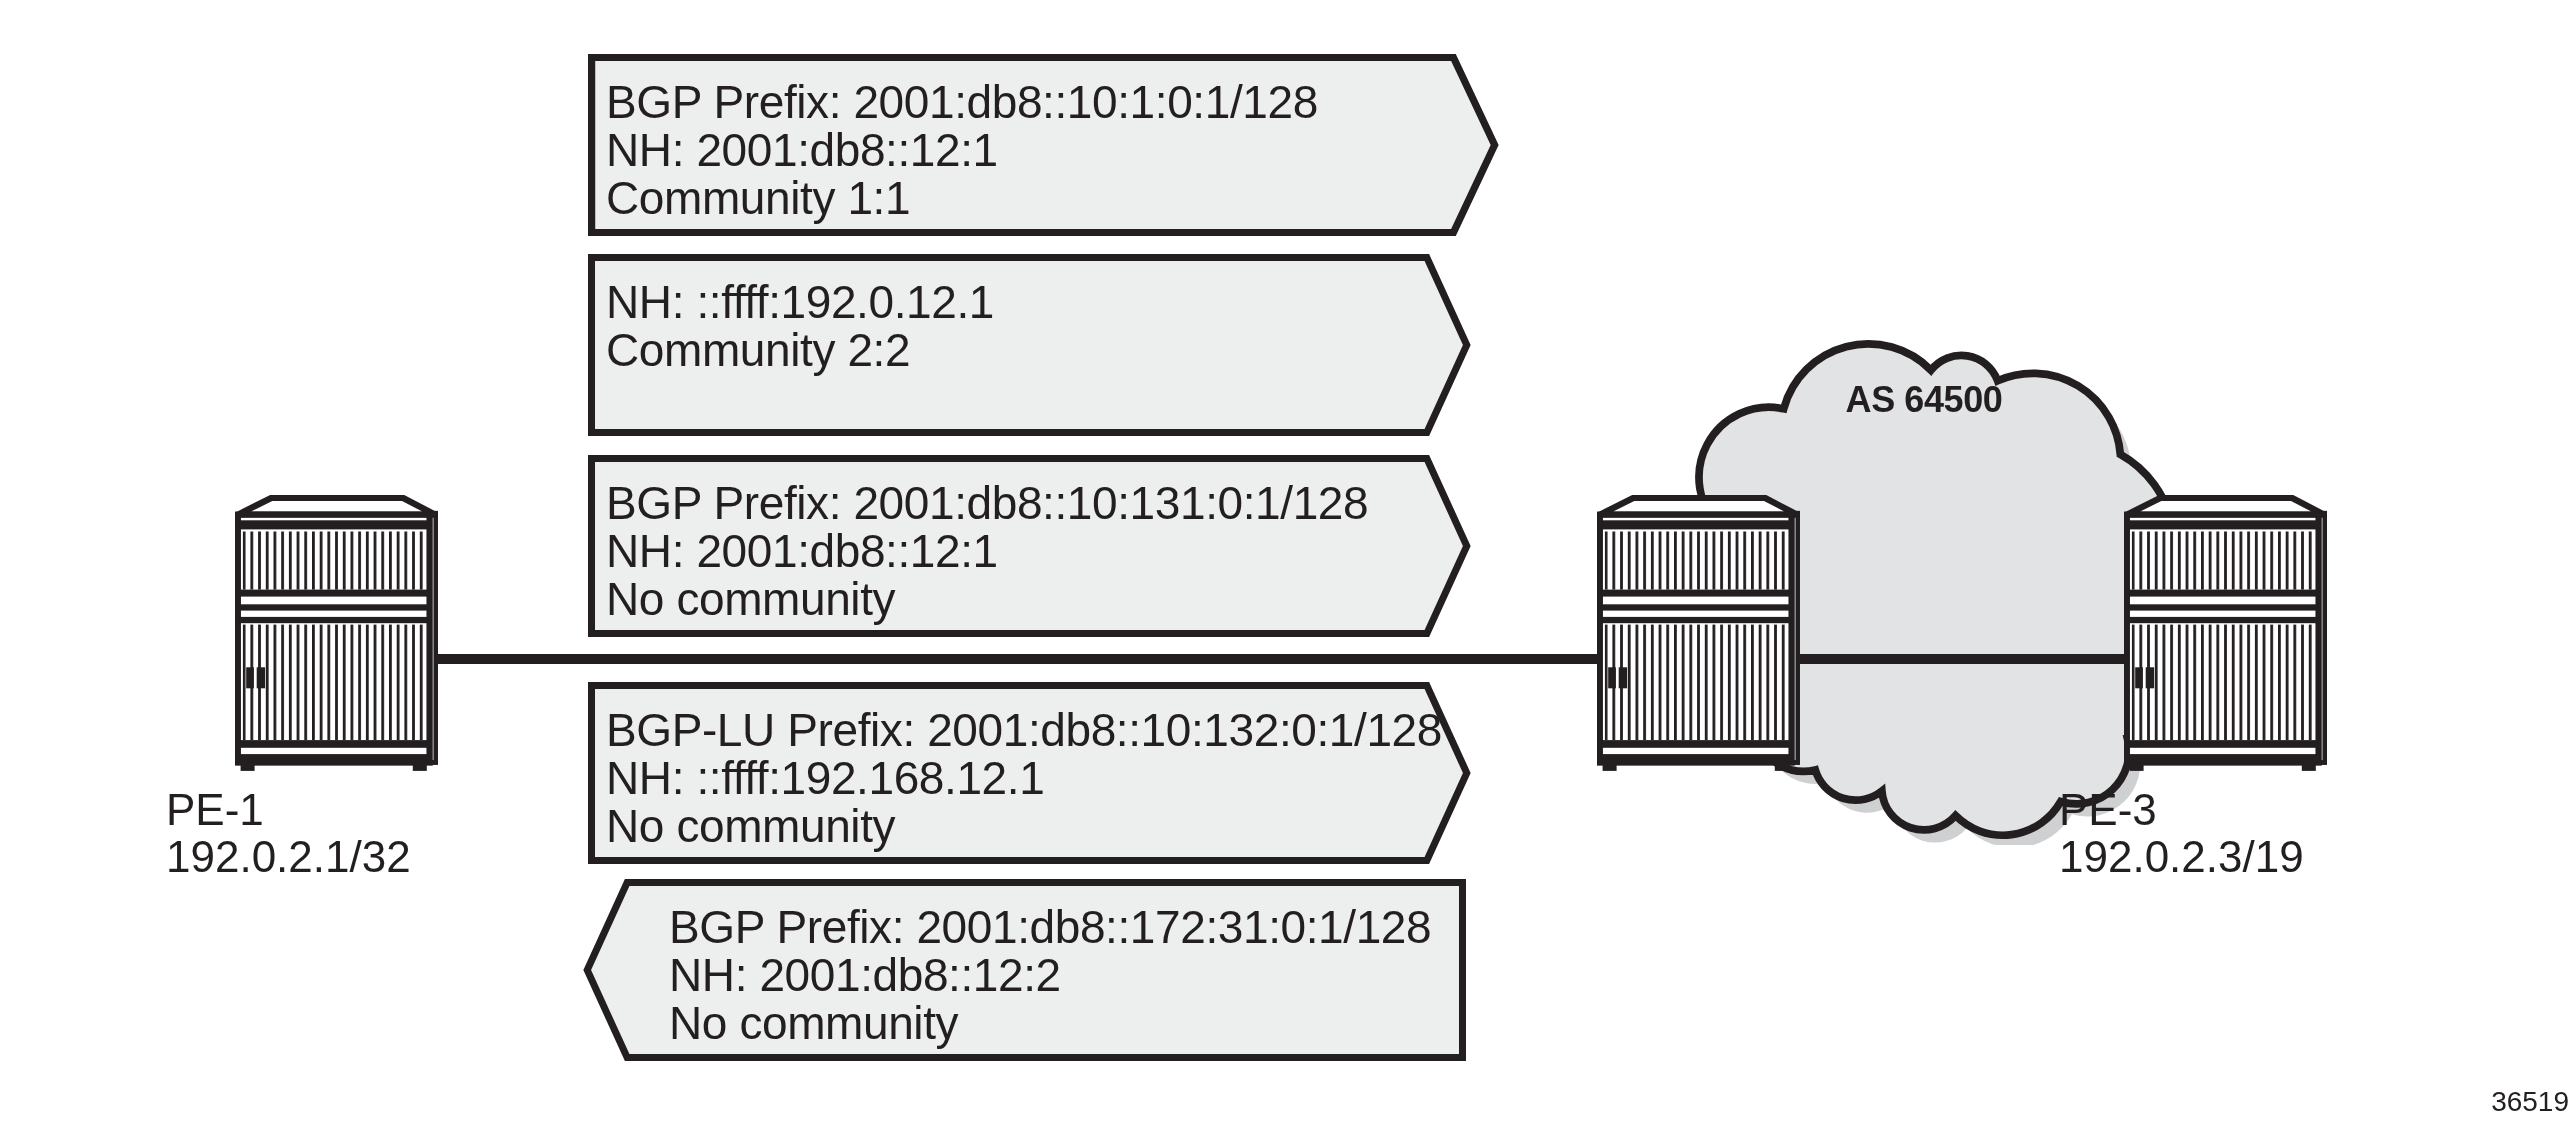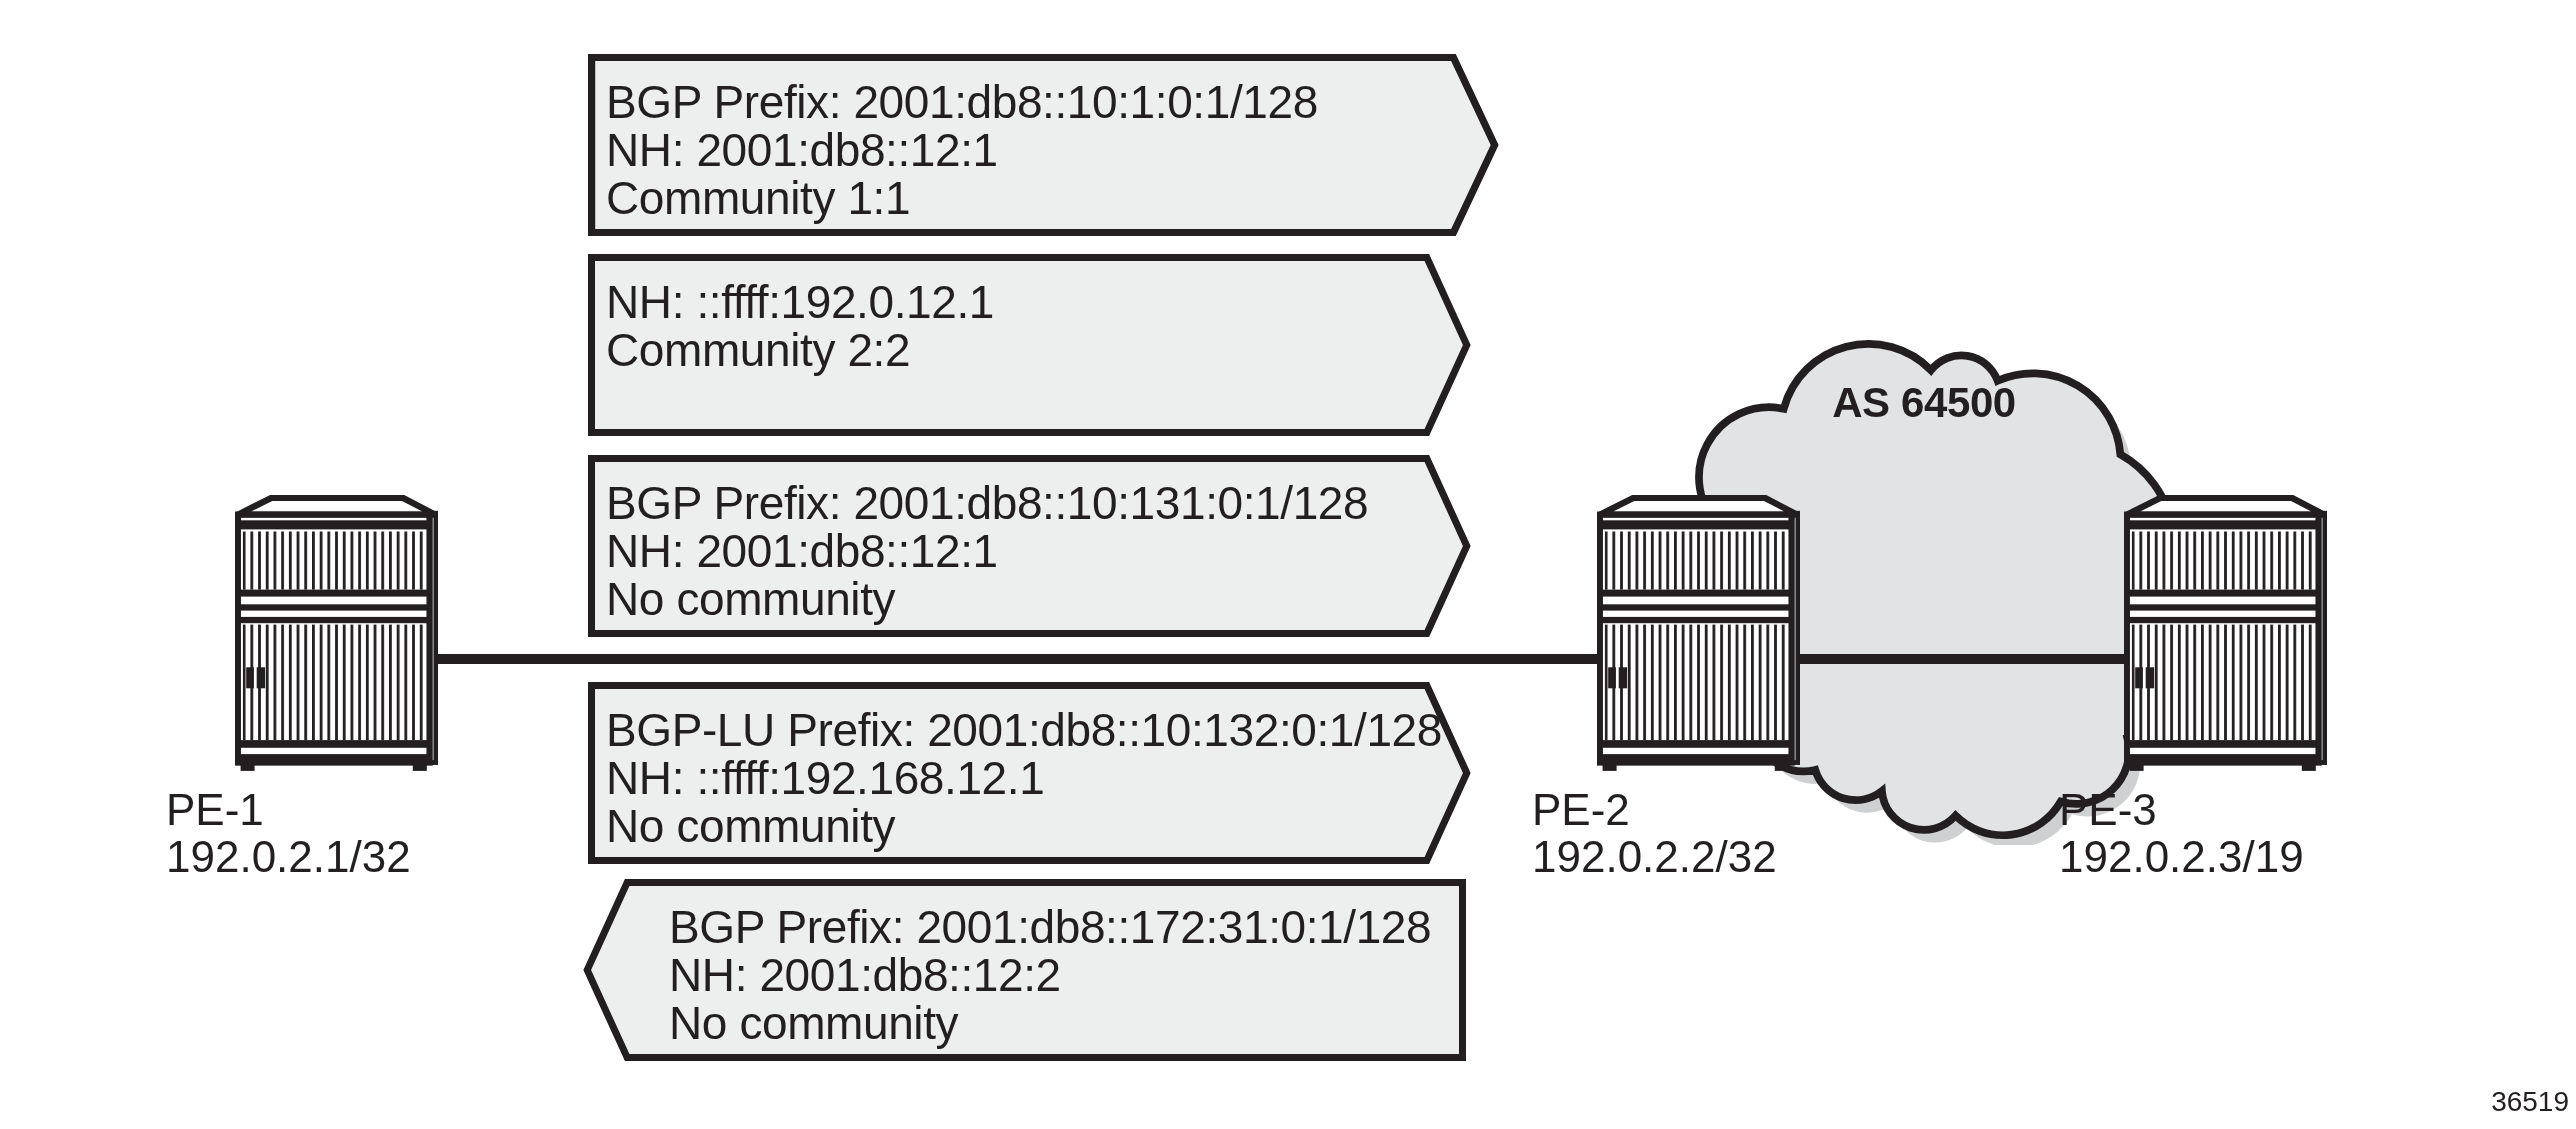--- a/index.html
+++ b/index.html
@@ -32,21 +32,21 @@
   .rt-face{fill:#ffffff;stroke:var(--ink);stroke-width:7;}
   .rt-face-thick{fill:#ffffff;stroke:var(--ink);stroke-width:9;}
   .rt-ink{fill:var(--ink);}
   
   .rlabel{position:absolute;width:336px;font-size:44px;line-height:47px;}
   
   .cloud{position:absolute;left:1675px;top:319px;width:519px;height:526px;}
   .cloud .cl-shadow{fill:var(--cloud-shadow);}
   .cloud .cl-body{fill:var(--cloud-fill);stroke:var(--ink);stroke-width:11;}
   .cloud-label{position:absolute;left:1784px;top:379px;width:280px;text-align:center;
-    font-size:42px;font-weight:bold;letter-spacing:-0.4px;}
+    font-size:36px;font-weight:bold;letter-spacing:-0.4px;}
   .fig{position:absolute;right:7px;top:1086px;font-size:28px;margin-left:8px;}
   .hidden-defs{position:absolute;width:0;height:0;overflow:hidden;}
 </style>
 </head>
 <body>
 
 <div class="canvas">
 
   <svg class="hidden-defs" aria-hidden="true">
     <defs>
@@ -94,24 +94,20 @@
   </div>
   <div class="router" style="left:2124px;top:495px;">
     <svg viewBox="0 0 290 394">
         <use href="#router-sym"></use>
       </svg>
   </div>
 
   <div class="rlabel" style="left:166px;top:786px;">
     <div>PE-1</div>
     <div>192.0.2.1/32</div>
-  </div>
-  <div class="rlabel" style="left:1532px;top:786px;">
-    <div>PE-2</div>
-    <div>192.0.2.2/32</div>
   </div>
   <div class="rlabel" style="left:2059px;top:786px;">
     <div>PE-3</div>
     <div>192.0.2.3/19</div>
   </div>
 
   <div class="adv" style="left:588px;top:54px;padding-left:28px;">
     <svg viewBox="0 0 1260 260" preserveAspectRatio="none">
       <polygon class="banner-shape" points="5,5 1197,5 1254,130 1197,255 5,255"></polygon>
     </svg>

